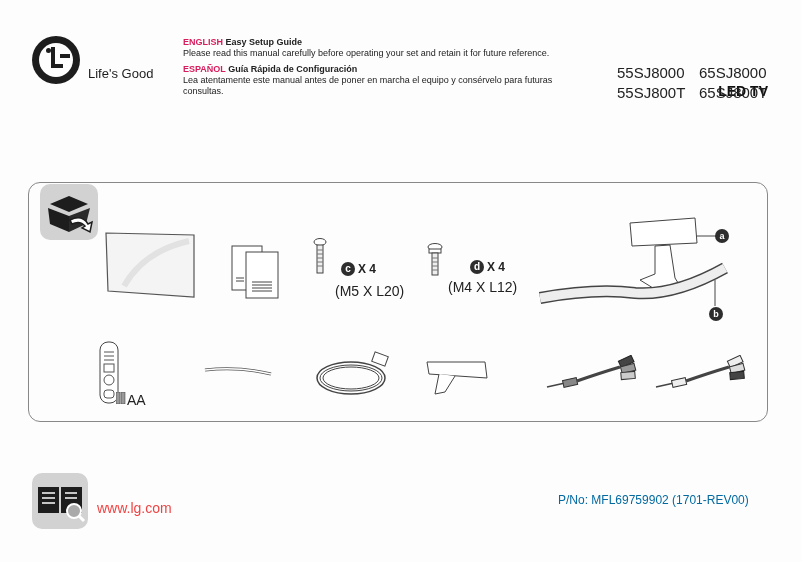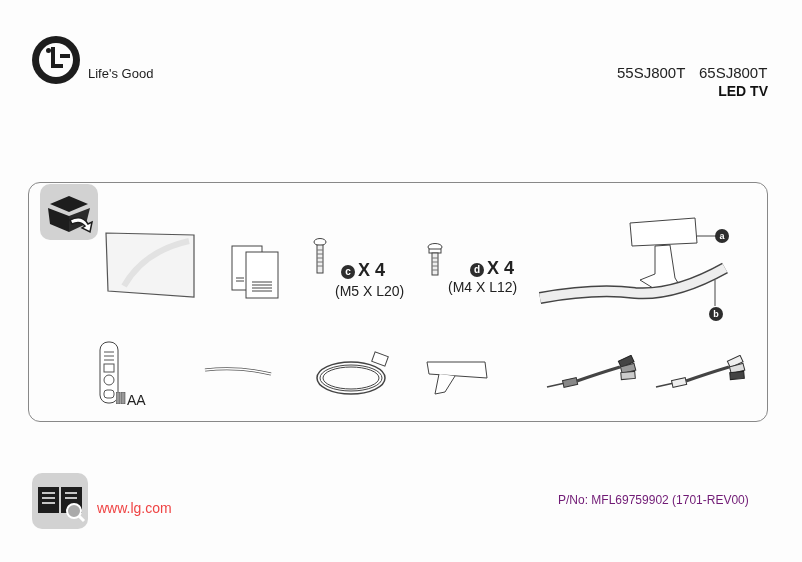--- a/index.html
+++ b/index.html
@@ -23,44 +23,53 @@
 
   .product { position: absolute; right: 34px; top: 35px; font-size: 14px; font-weight: bold; color: #111; margin-top: 48px; }
   .models { position: absolute; left: 617px; top: 63px; font-size: 15px; line-height: 20px; color: #222; }
   .models .row span { display: inline-block; width: 82px; }
 
   .card { position: absolute; left: 28px; top: 182px; width: 740px; height: 240px; border: 1.5px solid #888; border-radius: 12px; background: #fdfdfd; }
   .box-badge { position: absolute; left: 40px; top: 184px; width: 58px; height: 56px; background: #d2d2d2; border-radius: 10px; }
 
   .item { position: absolute; }
   .label { position: absolute; font-size: 14px; color: #222; white-space: nowrap; }
-  .qty { font-weight: bold; font-size: 18px; }
+  .qty { font-weight: bold; font-size: 12px; }
   .circle-letter { display: inline-block; width: 14px; height: 14px; border-radius: 50%; background: #2d2d2d; color: #fff; font-size: 10px; font-weight: bold; text-align: center; line-height: 14px; vertical-align: 1px; margin-right: 3px; }
 
   .footer-badge { position: absolute; left: 32px; top: 473px; width: 56px; height: 56px; background: #d2d2d2; border-radius: 10px; }
   .url { position: absolute; left: 97px; top: 500px; font-size: 14px; color: #ef4444; }
-  .pno { position: absolute; left: 558px; top: 493px; font-size: 12px; color: #701a75; }
+  .pno { position: absolute; left: 558px; top: 493px; font-size: 12px; color: #0369a1; }
 </style>
 </head>
 <body>
 
 <div class="logo">
   <div class="logo-circle"></div>
   <div class="logo-dot"></div>
   <div class="logo-l"></div>
   <div class="logo-l2"></div>
   <div class="logo-c"></div>
   <div class="logo-slogan">Life's Good</div>
 </div>
 
 <div class="intro">
+  <div class="block">
+    <div><span class="lang">ENGLISH</span> <span class="ttl">Easy Setup Guide</span></div>
+    <div>Please read this manual carefully before operating your set and retain it for future reference.</div>
+  </div>
+  <div class="block">
+    <div><span class="lang">ESPAÑOL</span> <span class="ttl">Guía Rápida de Configuración</span></div>
+    <div>Lea atentamente este manual antes de poner en marcha el equipo y consérvelo para futuras consultas.</div>
+  </div>
 </div>
 
 <div class="product">LED TV</div>
 <div class="models">
+  <div class="row"><span>55SJ8000</span><span>65SJ8000</span></div>
   <div class="row"><span>55SJ800T</span><span>65SJ800T</span></div>
 </div>
 
 <div class="card"></div>
 <div class="box-badge">
   <svg width="58" height="56" viewBox="0 0 58 56">
     <path d="M10 20 L29 12 L48 20 L29 28 Z" fill="#1d1d1d"></path>
     <path d="M8 24 L29 32 L29 48 L10 40 Z" fill="#1d1d1d"></path>
     <path d="M50 24 L29 32 L29 48 L46 40 Z" fill="#2a2a2a"></path>
     <path d="M30 36 Q42 30 48 40 L52 38 L50 48 L42 44 L45 42 Q40 36 32 40 Z" fill="#fff" stroke="#1d1d1d" stroke-width="1.5"></path>

